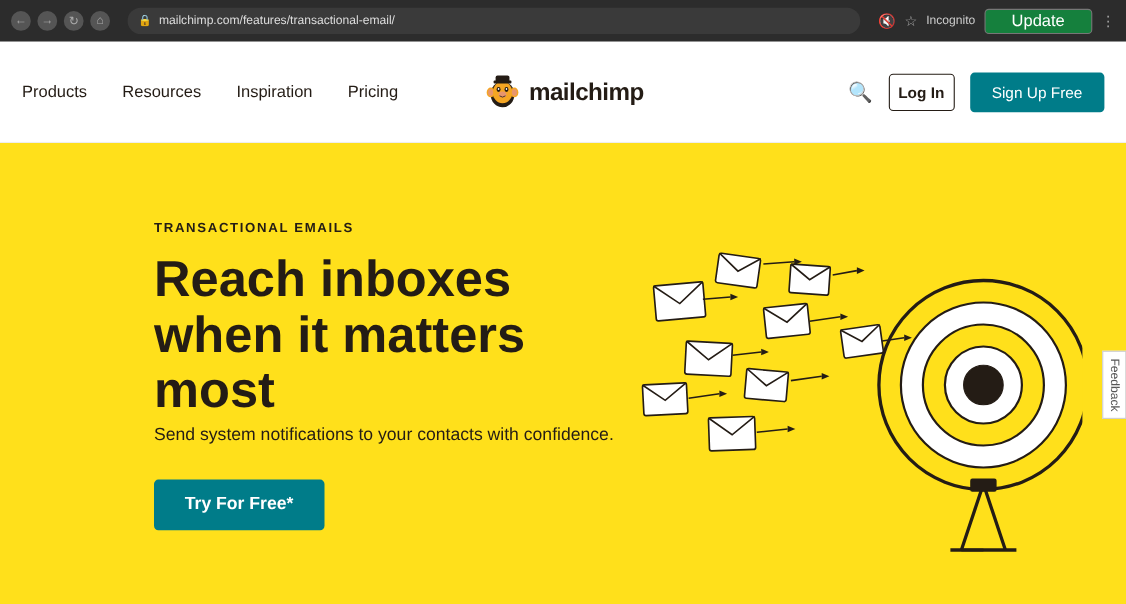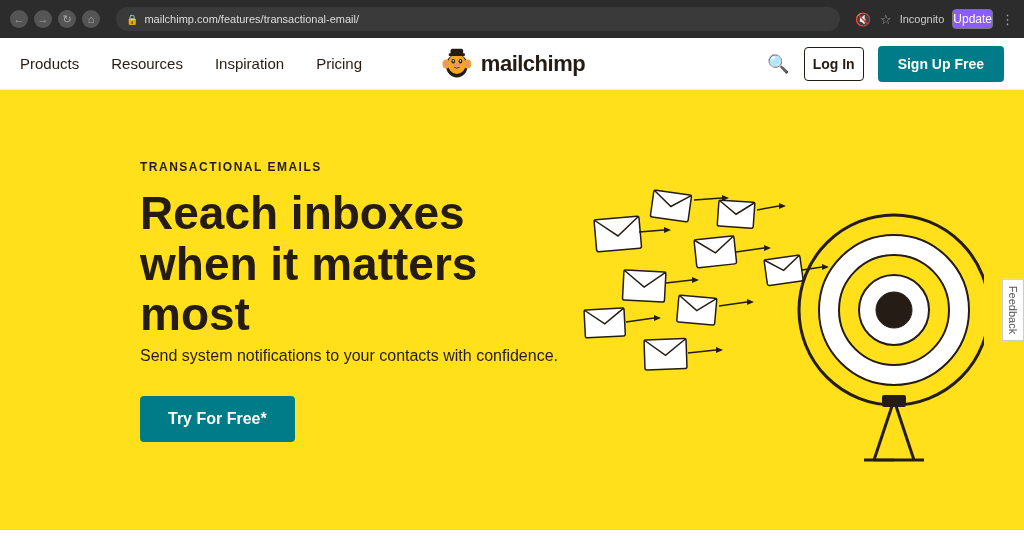--- a/index.html
+++ b/index.html
@@ -52,39 +52,39 @@
       font-size: 11px;
     }
     .browser-right-icons {
       display: flex;
       align-items: center;
       gap: 8px;
       color: #aaa;
       font-size: 13px;
     }
     .update-btn {
-      background: #8b5cf6;
+      background: #15803d;
       color: #fff;
       border: 1px solid #777;
       border-radius: 4px;
-      padding: 2px 0;
-      font-size: 12px;
+      padding: 2px 24px;
+      font-size: 15px;
       cursor: pointer;
     }
 
     
     .site-wrapper {
       width: 1024px;
       background: #fff;
     }
 
     
     .navbar {
       background: #fff;
-      height: 52px;
+      height: 92px;
       display: flex;
       align-items: center;
       padding: 0 20px;
       border-bottom: 1px solid #eee;
       position: relative;
     }
     .nav-left {
       display: flex;
       gap: 32px;
       align-items: center;
@@ -131,21 +131,21 @@
       font-weight: 600;
       border-radius: 4px;
       cursor: pointer;
     }
     .signup-btn {
       background: #007c89;
       color: #fff;
       border: none;
       padding: 10px 20px;
       font-size: 14px;
-      font-weight: 700;
+      font-weight: 400;
       border-radius: 4px;
       cursor: pointer;
     }
 
     
     .hero {
       background: #ffe01b;
       width: 1024px;
       min-height: 440px;
       display: flex;

